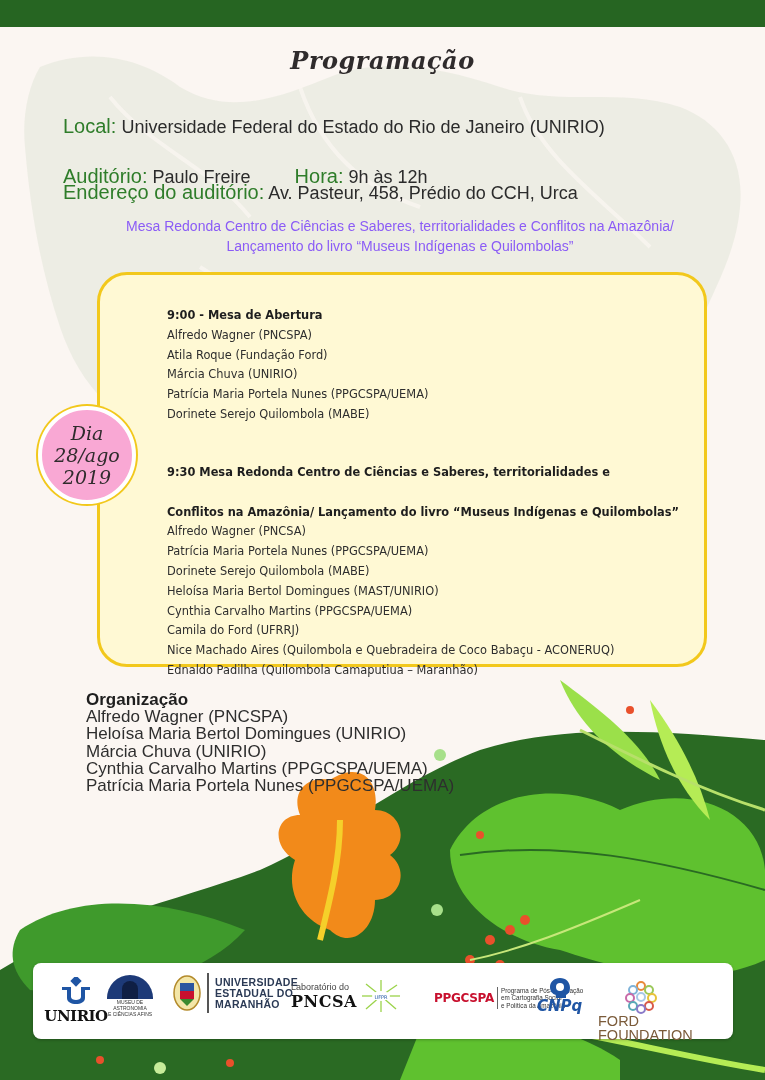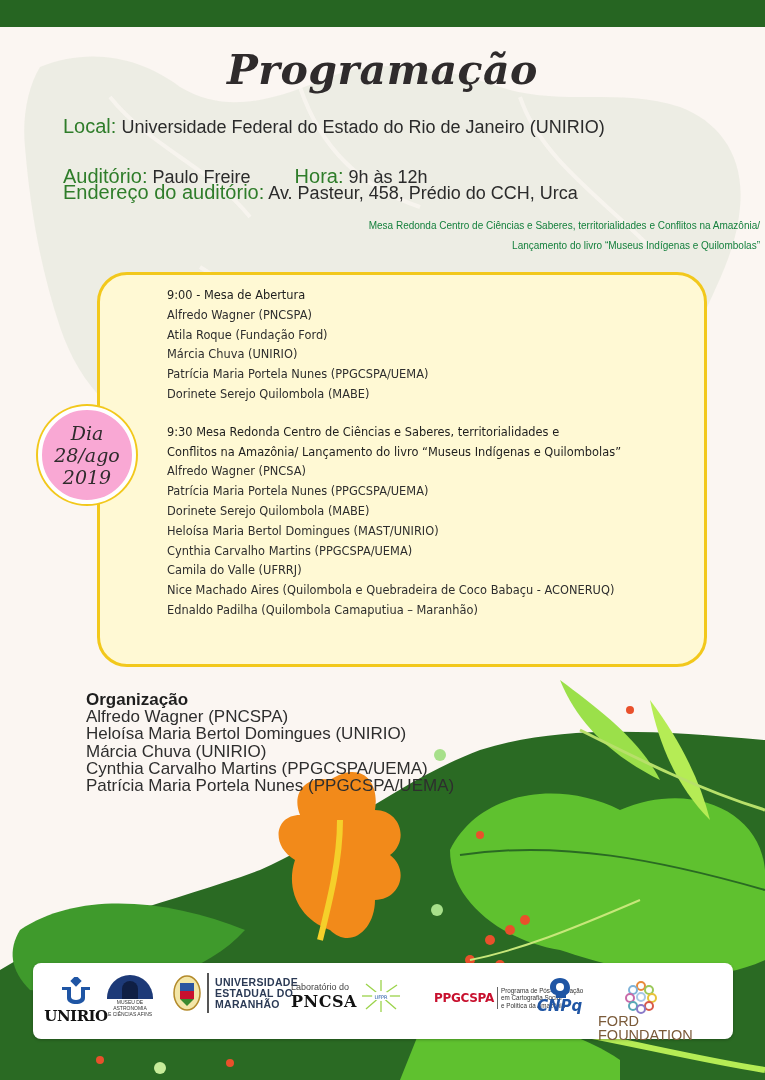--- a/index.html
+++ b/index.html
@@ -6,40 +6,40 @@
   body {
     width: 765px; height: 1080px; overflow: hidden; position: relative;
     background: #fbf6f2;
     font-family: "Liberation Sans", sans-serif;
   }
   .topbar { position: absolute; left: 0; top: 0; width: 765px; height: 27px; background: #266522; }
   .map-bg { position: absolute; left: 0; top: 27px; width: 765px; height: 640px; }
   .title {
     position: absolute; left: 0; width: 765px; top: 46px; text-align: center;
     font-family: "DejaVu Serif", serif; font-style: italic; font-weight: bold;
-    font-size: 41px; color: #2f2b2c; letter-spacing: 0.5px;
+    font-size: 24px; color: #2f2b2c; letter-spacing: 0.5px;
   }
   .info-line { position: absolute; left: 63px; font-size: 18px; color: #2b2b2b; white-space: nowrap; }
   .info-line .lbl { color: #2f7d2a; font-size: 20px; }
   .l1 { top: 115px; }
   .l2 { top: 165px; }
   .l3 { top: 181px; }
   .l2 .gap { display: inline-block; width: 34px; }
   .subtitle {
-    position: absolute; left: 40px; width: 720px; top: 216px; text-align: right;
-    font-size: 10px; line-height: 20px; color: #15803d;
+    position: absolute; left: 40px; width: 720px; top: 216px; text-align: center;
+    font-size: 14px; line-height: 20px; color: #8b5cf6;
   }
   .prog-box {
     position: absolute; left: 97px; top: 272px; width: 610px; height: 395px;
     box-sizing: border-box; border: 3px solid #f2c81c; border-radius: 30px;
     background: #fff9d4;
   }
   .prog-content { position: absolute; left: 167px; top: 286px; width: 540px; font-family: "DejaVu Sans", sans-serif; font-size: 11.4px; color: #2e2e2e; }
   .prog-content .row { height: 19.8px; line-height: 19.8px; white-space: nowrap; }
-  .prog-content .head { font-weight: normal; color: #1e1e1e; }
+  .prog-content .head { font-weight: bold; color: #1e1e1e; margin-top: 20px; }
   .prog-content .spacer { height: 18px; }
   .date-badge {
     position: absolute; left: 38px; top: 406px; width: 90px; height: 90px; border-radius: 50%;
     background: #f9a8d4; border: 4px solid #fff; box-shadow: 0 0 0 2px #f2c81c;
     display: flex; flex-direction: column; align-items: center; justify-content: center;
     font-family: "DejaVu Serif", serif; font-style: italic; color: #2f2b2c; font-size: 19px; line-height: 22px;
   }
   .org { position: absolute; left: 86px; top: 691px; font-size: 17px; color: #2e2e2e; }
   .org .row { height: 17.2px; line-height: 17.2px; white-space: nowrap; }
   .org .head { font-weight: bold; color: #1e1e1e; }
@@ -114,21 +114,21 @@
   <div class="row">Patrícia Maria Portela Nunes (PPGCSPA/UEMA)</div>
   <div class="row">Dorinete Serejo Quilombola (MABE)</div>
   <div class="spacer"></div>
   <div class="row head">9:30 Mesa Redonda Centro de Ciências e Saberes, territorialidades e</div>
   <div class="row head">Conflitos na Amazônia/ Lançamento do livro “Museus Indígenas e Quilombolas”</div>
   <div class="row">Alfredo Wagner (PNCSA)</div>
   <div class="row">Patrícia Maria Portela Nunes (PPGCSPA/UEMA)</div>
   <div class="row">Dorinete Serejo Quilombola (MABE)</div>
   <div class="row">Heloísa Maria Bertol Domingues (MAST/UNIRIO)</div>
   <div class="row">Cynthia Carvalho Martins (PPGCSPA/UEMA)</div>
-  <div class="row">Camila do Valle (UFRRJ)</div>
+  <div class="row">Camila do Ford (UFRRJ)</div>
   <div class="row">Nice Machado Aires (Quilombola e Quebradeira de Coco Babaçu - ACONERUQ)</div>
   <div class="row">Ednaldo Padilha (Quilombola Camaputiua – Maranhão)</div>
 </div>
 
 <div class="date-badge">
   <span>Dia</span>
   <span>28/ago</span>
   <span>2019</span>
 </div>
 

